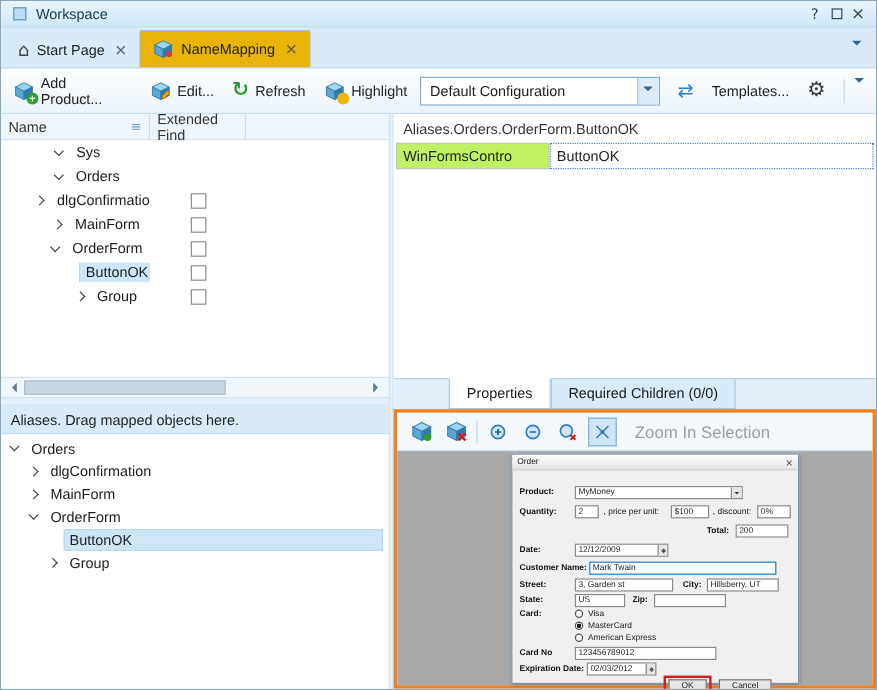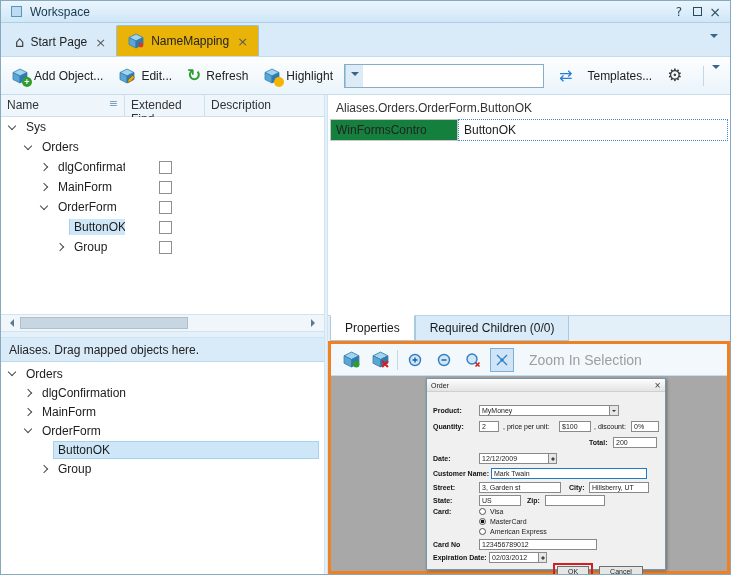--- a/index.html
+++ b/index.html
@@ -55,29 +55,29 @@
   .left-col { width: 323px; flex: 0 0 323px; display: flex; flex-direction: column; }
   .v-split { width: 4px; flex: 0 0 4px; background: #e4f1fa; border-left: 1px solid #cfe3f0; border-right: 1px solid #cfe3f0; }
   .right-col { flex: 1; display: flex; flex-direction: column; min-width: 0; }
 
   .panel-header { height: 24px; flex: 0 0 24px; background: #d9ebf8; border-bottom: 1px solid #bcd8ec;
                   display: flex; align-items: center; padding: 0 8px; color: #222; }
 
   
   .mapped-panel { height: 236px; flex: 0 0 236px; display: flex; flex-direction: column; }
   .col-headers { height: 22px; flex: 0 0 22px; display: flex; background: #eef6fc; border-bottom: 1px solid #cfe0ec; }
-  .col { border-right: 1px solid #cfe0ec; padding: 3px 6px; display: flex; align-items: flex-start; color: #333; }
+  .col { border-right: 1px solid #cfe0ec; padding: 3px 6px; display: flex; align-items: center; color: #333; }
   .col.name { width: 124px; justify-content: space-between; }
   .col.ext { width: 80px; }
   .col.desc { flex: 1; border-right: none; }
   .sort-icon { color: #7aa0bd; font-size: 11px; line-height: 1; }
 
   .tree { flex: 1; background: #fff; overflow: hidden; }
   .trow { height: 20px; display: flex; align-items: center; }
-  .trow .name-cell { width: 124px; display: flex; align-items: center; overflow: hidden; }
+  .trow .name-cell { width: 124px; display: flex; align-items: center; overflow: hidden; justify-content: center; }
   .trow .ext-cell { width: 80px; display: flex; justify-content: center; }
   .trow .desc-cell { flex: 1; }
   .ind0 { padding-left: 8px; } .ind1 { padding-left: 24px; } .ind2 { padding-left: 40px; } .ind3 { padding-left: 56px; }
   .chev { width: 6px; height: 6px; border-right: 1.4px solid #4a4a4a; border-bottom: 1.4px solid #4a4a4a;
           display: inline-block; transform: rotate(-45deg); margin-right: 7px; flex: 0 0 auto; }
   .chev.open { transform: rotate(45deg); margin-top: -3px; }
   .chev.none { visibility: hidden; }
   .tlabel { padding: 1px 4px; white-space: nowrap; }
   .tlabel.sel { background: #cde7f9; outline: 1px solid #a8d1ee; }
   .tlabel.wide { flex: 1; margin-right: 6px; }
@@ -93,28 +93,28 @@
 
   
   .aliases-panel { flex: 1; display: flex; flex-direction: column; }
   .aliases-panel .tree { padding-top: 2px; }
   .arow { height: 19px; display: flex; align-items: center; }
 
   
   .details { height: 246px; flex: 0 0 246px; display: flex; flex-direction: column; background: #fff; }
   .path-label { padding: 6px 8px 4px; color: #333; }
   .detail-row { height: 22px; flex: 0 0 22px; display: flex; margin: 0 2px; }
-  .dcell-type { width: 128px; background: #15803d; border: 1px solid #c6c6c6; padding: 3px 5px;
+  .dcell-type { width: 128px; background: #bef264; border: 1px solid #c6c6c6; padding: 3px 5px;
                 white-space: nowrap; overflow: hidden; color: #222; }
   .dcell-name { flex: 1; background: #fff; border: 1px dotted #3f87c4; padding: 3px 5px; }
   .detail-fill { flex: 1; }
   .detail-tabs { height: 26px; flex: 0 0 26px; display: flex; background: #e4f0f9; border-top: 1px solid #b5d2e6; padding-left: 2px; }
   .dtab { padding: 0 14px; border: 1px solid #a9c9de; border-top: none; background: #d9ebf8;
           display: flex; align-items: center; color: #1a1a1a; }
-  .dtab.active { background: #fff; border-top: 1px solid #fff; margin-top: -1px; }
+  .dtab.active { background: #fff; border-top: 1px solid #fff; margin-top: -1px; margin-left: 44px; }
 
   
   .preview { flex: 1; border: 3px solid #ef8122; display: flex; flex-direction: column; min-height: 0; }
   .preview-toolbar { height: 32px; flex: 0 0 32px; background: #f2f8fc; border-bottom: 1px solid #c9dcea;
                      display: flex; align-items: center; padding: 0 8px; gap: 5px; }
   .pt-icon { width: 24px; height: 24px; display: flex; align-items: center; justify-content: center; position: relative; }
   .pt-icon.selected { background: #cfe4f6; border: 1px solid #7fb0d4; }
   .zoom-label { color: #9e9e9e; font-size: 14px; margin-left: 10px; }
 
   .preview-canvas { flex: 1; background: #a8a8a8; position: relative; }
@@ -187,21 +187,21 @@
   <div class="toolbar">
     <div class="tbtn">
       <span class="icon-stack">
         <svg width="16" height="16" viewBox="0 0 16 16">
           <polygon points="8,1 15,4.5 8,8 1,4.5" fill="#9fd4f2" stroke="#3a7ca8" stroke-width="0.8"></polygon>
           <polygon points="1,4.5 8,8 8,15 1,11.5" fill="#5aa7d6" stroke="#3a7ca8" stroke-width="0.8"></polygon>
           <polygon points="15,4.5 8,8 8,15 15,11.5" fill="#2f7bb0" stroke="#3a7ca8" stroke-width="0.8"></polygon>
         </svg>
         <span class="badge">+</span>
       </span>
-      <span>Add Object...</span>
+      <span>Add Product...</span>
     </div>
     <div class="tbtn">
       <span class="icon-stack">
         <svg width="16" height="16" viewBox="0 0 16 16">
           <polygon points="8,1 15,4.5 8,8 1,4.5" fill="#9fd4f2" stroke="#3a7ca8" stroke-width="0.8"></polygon>
           <polygon points="1,4.5 8,8 8,15 1,11.5" fill="#5aa7d6" stroke="#3a7ca8" stroke-width="0.8"></polygon>
           <polygon points="15,4.5 8,8 8,15 15,11.5" fill="#2f7bb0" stroke="#3a7ca8" stroke-width="0.8"></polygon>
           <polygon points="9,14 11,14 15.5,9.5 13.5,7.5 9,12" fill="#f0a500" stroke="#8a6100" stroke-width="0.6"></polygon>
         </svg>
       </span>
@@ -216,20 +216,21 @@
         <svg width="16" height="16" viewBox="0 0 16 16">
           <polygon points="8,1 15,4.5 8,8 1,4.5" fill="#9fd4f2" stroke="#3a7ca8" stroke-width="0.8"></polygon>
           <polygon points="1,4.5 8,8 8,15 1,11.5" fill="#5aa7d6" stroke="#3a7ca8" stroke-width="0.8"></polygon>
           <polygon points="15,4.5 8,8 8,15 15,11.5" fill="#2f7bb0" stroke="#3a7ca8" stroke-width="0.8"></polygon>
         </svg>
         <span class="badge yellow"></span>
       </span>
       <span>Highlight</span>
     </div>
     <div class="config-dd">
+      <span class="val">Default Configuration</span>
       <span class="arrow">
           <span class="tri-down"></span>
         </span>
     </div>
     <span class="swap-glyph glyph">⇄</span>
     <span>Templates...</span>
     <span class="gear-glyph glyph">⚙</span>
     <div class="toolbar-right">
       <span class="vsep"></span>
       <span><span class="tri-down"></span></span>
@@ -241,23 +242,20 @@
     <div class="left-col">
 
       <div class="mapped-panel">
         <div class="col-headers">
           <div class="col name">
             <span>Name</span>
             <span class="sort-icon glyph">≡</span>
           </div>
           <div class="col ext">
             <span>Extended Find</span>
-          </div>
-          <div class="col desc">
-            <span>Description</span>
           </div>
         </div>
         <div class="tree">
           <div class="trow">
             <div class="name-cell ind0">
                 <span class="chev open"></span>
                 <span class="tlabel">Sys</span>
               </div>
             <div class="ext-cell"></div>
               <div class="desc-cell"></div>

